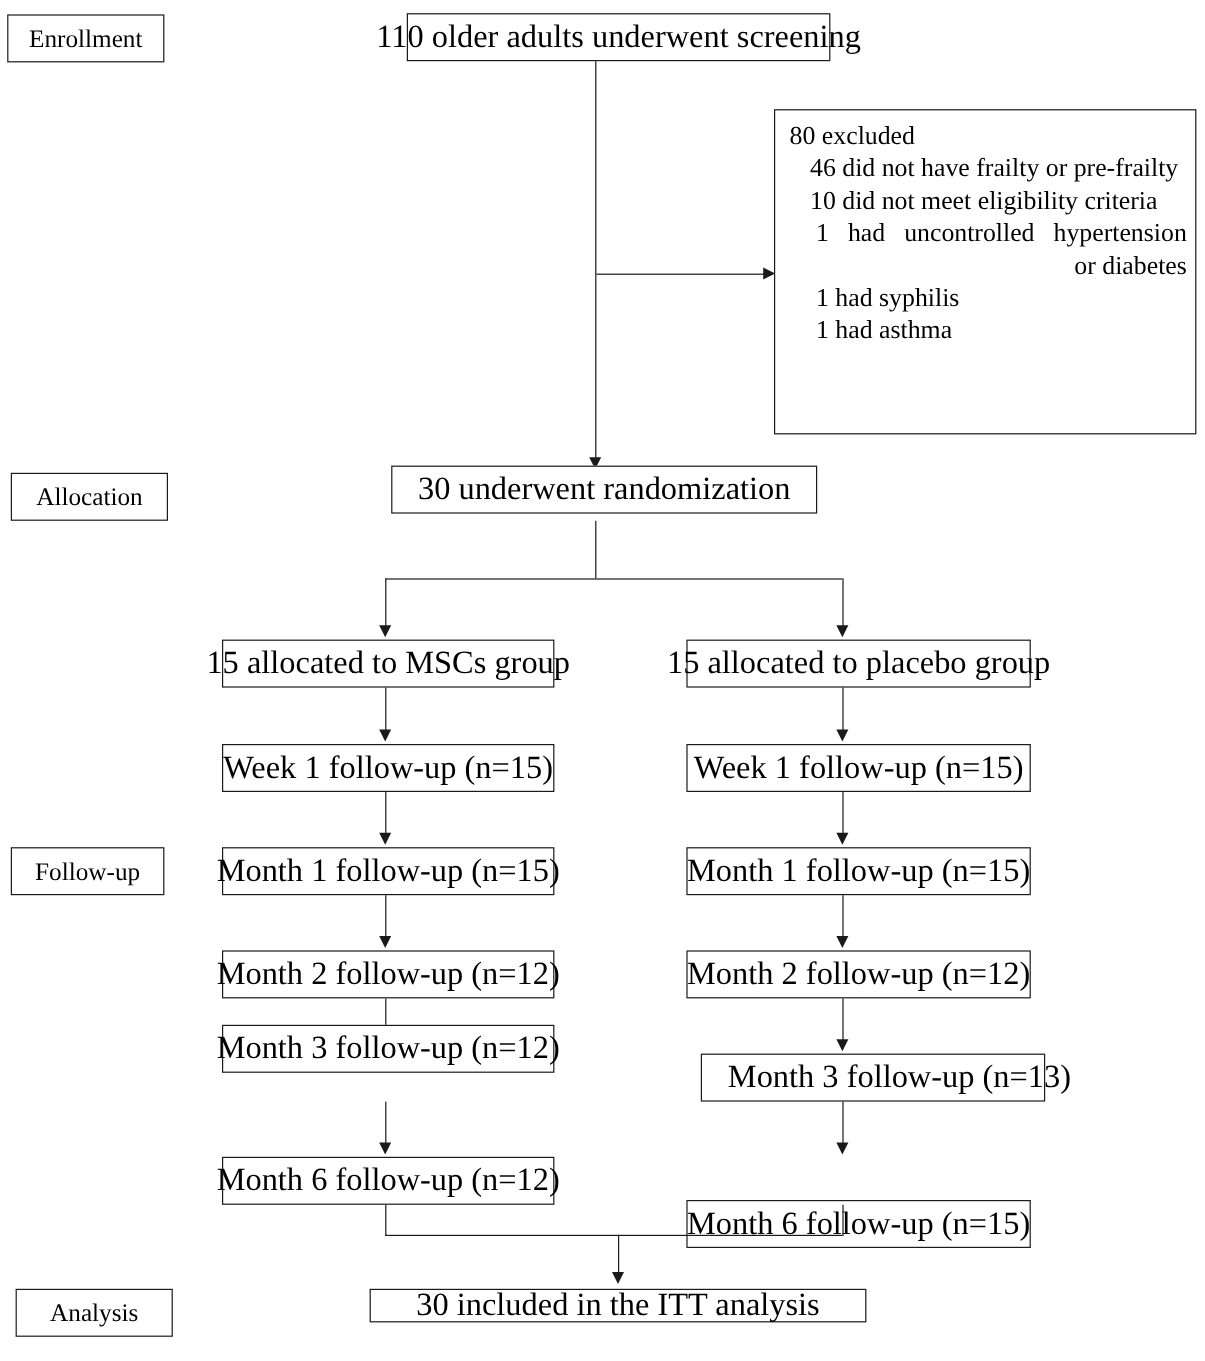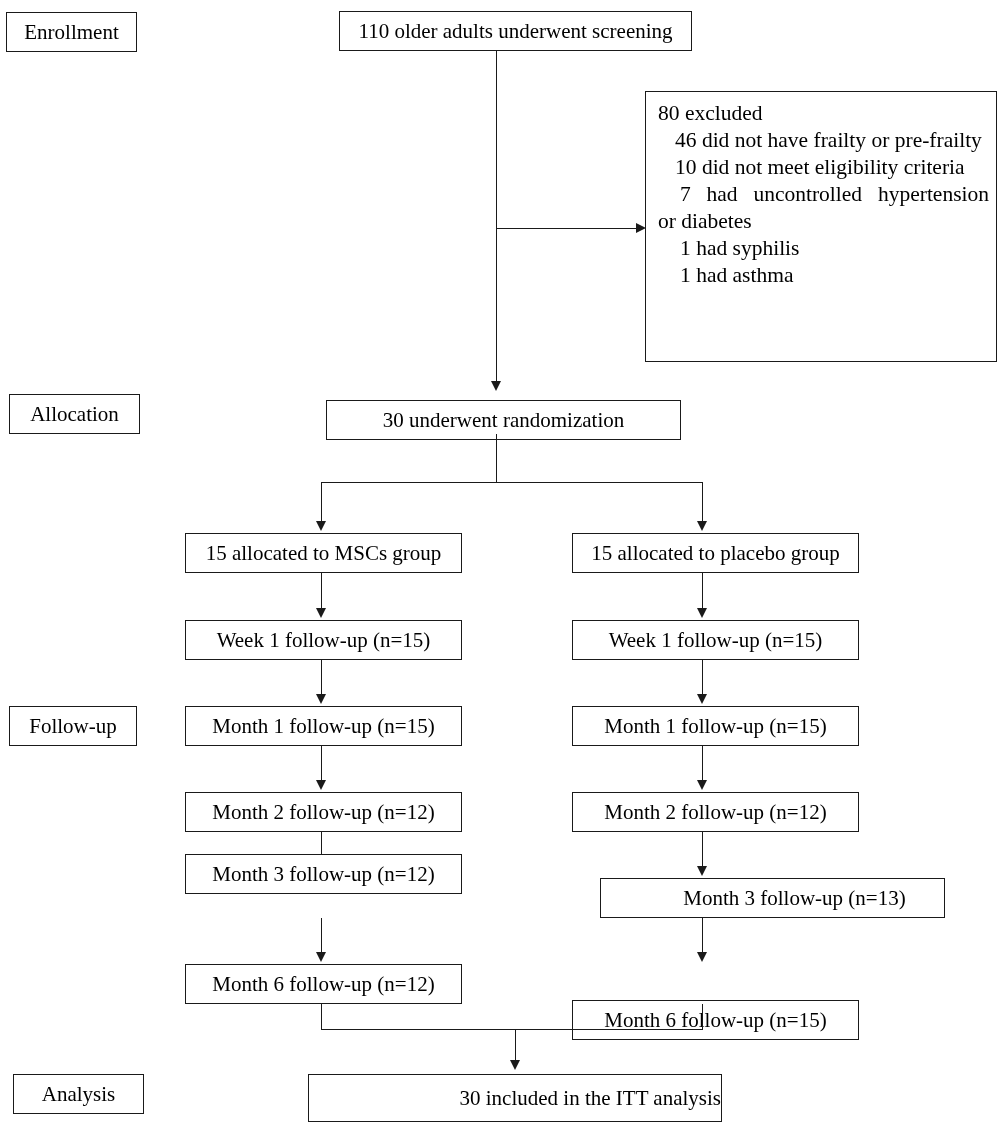--- a/index.html
+++ b/index.html
@@ -22,21 +22,21 @@
   
   .box {
     position: absolute;
     box-sizing: border-box;
     border: 1px solid #1a1a1a;
     background: #ffffff;
     display: flex;
     align-items: center;
     justify-content: center;
     text-align: center;
-    font-size: 21px;
+    font-size: 27px;
     line-height: 1.15;
     white-space: nowrap;
   }
   .stage-label {
     font-size: 21px;
   }
   .excl-box {
     display: block;
     text-align: left;
     white-space: normal;
@@ -53,20 +53,21 @@
   .excl-indent2 {
     padding-left: 22px;
   }
   .excl-justify {
     text-align: justify;
     text-align-last: justify;
     padding-left: 22px;
   }
   .excl-cont {
     padding-left: 0;
+    text-align: right;
   }
 
   
   .vline {
     position: absolute;
     width: 1px;
     background: #1a1a1a;
   }
   .hline {
     position: absolute;
@@ -118,27 +119,27 @@
   <div class="vline" style="left:496px; top:51px; height:333px;"></div>
   <div class="arrow-down" style="left:491px; top:381px;"></div>
 
   <div class="hline" style="left:497px; top:228px; width:142px;"></div>
   <div class="arrow-right" style="left:636px; top:223px;"></div>
 
   <div class="box excl-box" style="left:645px; top:91px; width:352px; height:271px;padding-left:12px;">
     <span class="excl-line">80 excluded</span>
     <span class="excl-line excl-indent">46 did not have frailty or pre-frailty</span>
     <span class="excl-line excl-indent">10 did not meet eligibility criteria</span>
-    <span class="excl-line excl-justify">7 had uncontrolled hypertension</span>
+    <span class="excl-line excl-justify">1 had uncontrolled hypertension</span>
     <span class="excl-line excl-cont">or diabetes</span>
     <span class="excl-line excl-indent2">1 had syphilis</span>
     <span class="excl-line excl-indent2">1 had asthma</span>
   </div>
 
-  <div class="box" style="left:326px; top:400px; width:355px; height:40px;text-align:center;">
+  <div class="box" style="left:326px; top:388px; width:355px; height:40px;text-align:center;">
     <span>30 underwent randomization</span>
   </div>
 
   <div class="vline" style="left:496px; top:434px; height:48px;"></div>
   <div class="hline" style="left:321px; top:482px; width:381px;"></div>
   <div class="vline" style="left:321px; top:482px; height:41px;"></div>
   <div class="vline" style="left:702px; top:482px; height:41px;"></div>
   <div class="arrow-down" style="left:316px; top:521px;"></div>
   <div class="arrow-down" style="left:697px; top:521px;"></div>
 
@@ -193,33 +194,33 @@
   </div>
 
   <div class="vline" style="left:702px; top:746px; height:36px;"></div>
   <div class="arrow-down" style="left:697px; top:780px;"></div>
   <div class="box" style="left:572px; top:792px; width:287px; height:40px;">
     <span>Month 2 follow-up (n=12)</span>
   </div>
 
   <div class="vline" style="left:702px; top:832px; height:36px;"></div>
   <div class="arrow-down" style="left:697px; top:866px;"></div>
-  <div class="box" style="left:600px; top:878px; width:345px; height:40px;padding-left:44px;">
+  <div class="box" style="left:584px; top:878px; width:287px; height:40px;padding-left:44px;">
     <span>Month 3 follow-up (n=13)</span>
   </div>
 
   <div class="vline" style="left:702px; top:918px; height:36px;"></div>
   <div class="arrow-down" style="left:697px; top:952px;"></div>
   <div class="box" style="left:572px; top:964px; width:287px; height:40px;margin-top:36px;">
     <span>Month 6 follow-up (n=15)</span>
   </div>
 
   <div class="vline" style="left:321px; top:1004px; height:26px;"></div>
   <div class="vline" style="left:702px; top:1004px; height:26px;"></div>
   <div class="hline" style="left:321px; top:1029px; width:381px;"></div>
   <div class="vline" style="left:515px; top:1029px; height:33px;"></div>
   <div class="arrow-down" style="left:510px; top:1060px;"></div>
 
-  <div class="box" style="left:308px; top:1074px; width:414px; height:48px;justify-content:flex-end;">
+  <div class="box" style="left:308px; top:1074px; width:414px; height:28px;">
     <span>30 included in the ITT analysis</span>
   </div>
 
 </div>
 
 </body></html>

